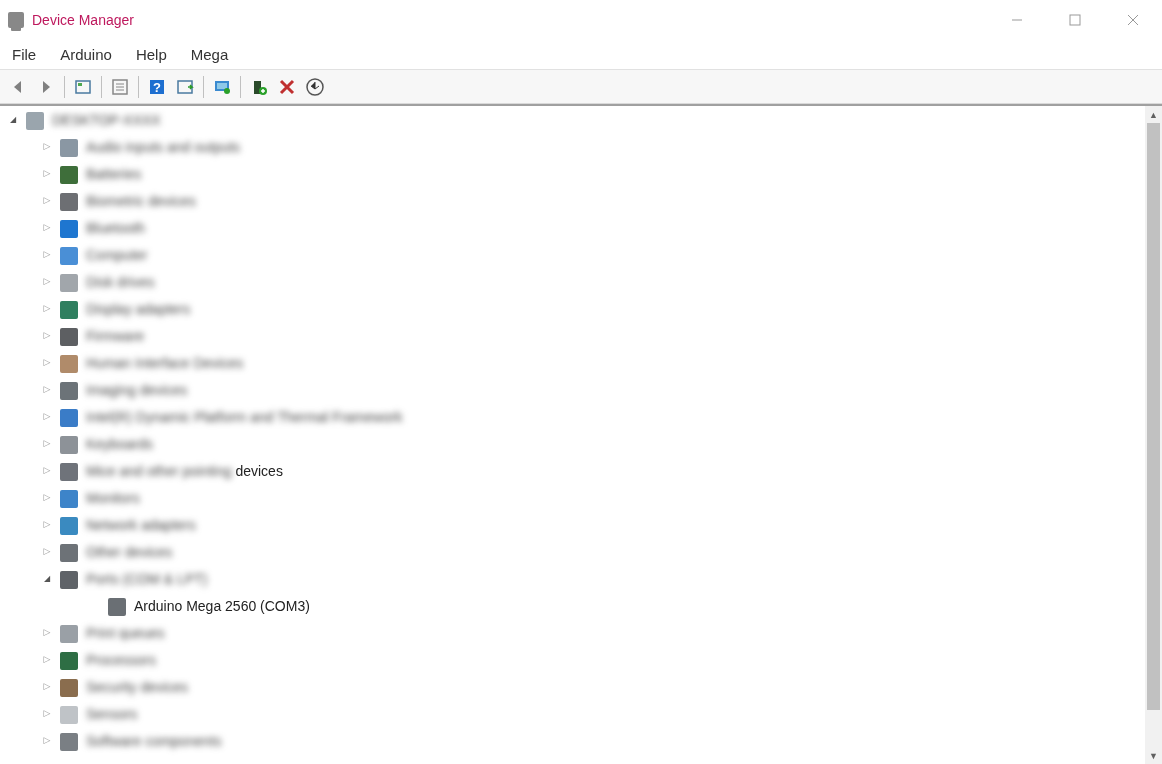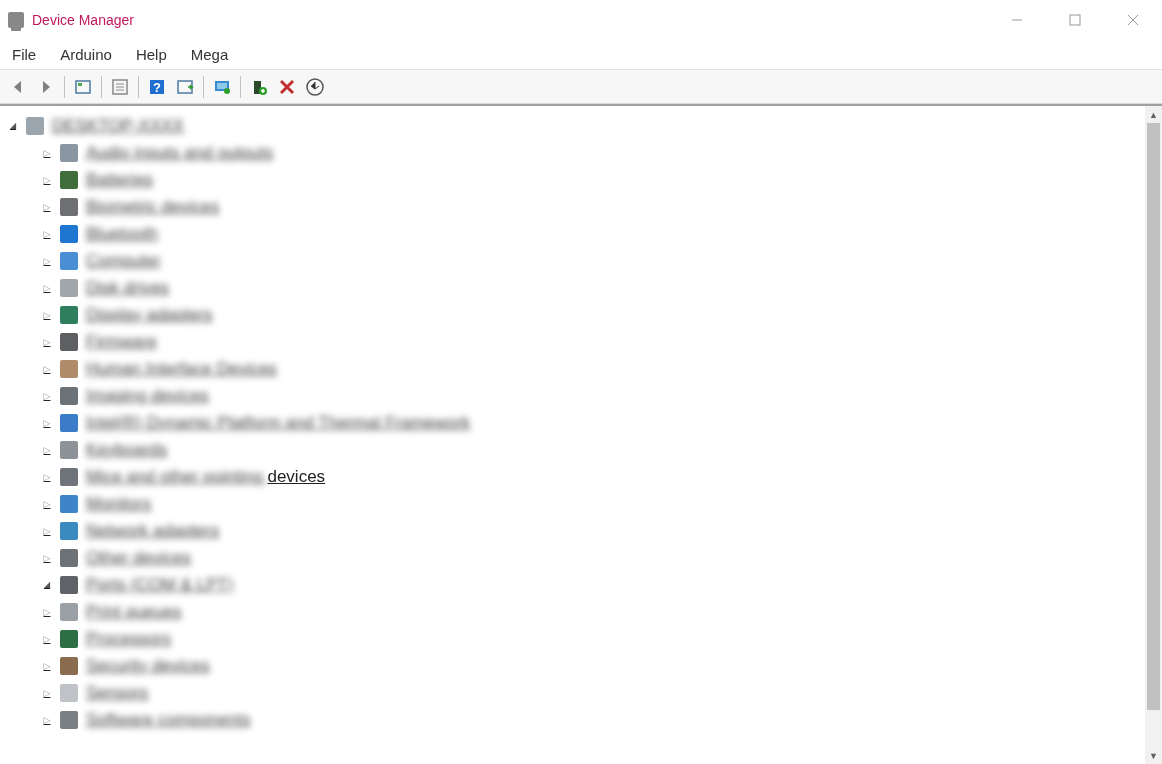--- a/index.html
+++ b/index.html
@@ -112,26 +112,25 @@
   .sb-track { flex: 1; position: relative; width: 100%; }
   .sb-thumb {
     position: absolute; top: 0; left: 2px; right: 2px;
     height: 94%;
     background: #c1c1c1;
   }
 
   
   .row {
     display: flex;
-    align-items: center;
+    align-items: flex-start;
     height: 27px;
     padding-left: 6px;
-    font-size: 17px;
+    font-size: 14px;
     color: #222;
-    text-decoration: underline;
   }
   .row.root { padding-left: 6px; }
   .row.cat { padding-left: 40px; }
   .row.child { padding-left: 88px; }
   .expander {
     width: 14px; height: 14px;
     display: flex; align-items: center; justify-content: center;
     color: #808080;
     margin-right: 6px;
     font-size: 10px;
@@ -337,20 +336,25 @@
       <div class="row cat">
         <span class="expander exp-collapsed"></span>
         <span class="node-icon" style="background: rgb(109, 114, 119);"></span>
         <span class="blurred">Other devices</span>
       </div>
       <div class="row cat">
         <span class="expander exp-expanded"></span>
         <span class="node-icon" style="background: rgb(95, 99, 104);"></span>
         <span class="blurred">Ports (COM &amp; LPT)</span>
       </div>
+      <div class="row child">
+        <span class="expander"></span>
+        <span class="node-icon" style="background: rgb(106, 111, 116);"></span>
+        <span>Arduino Mega 2560 (COM3)</span>
+      </div>
       <div class="row cat">
         <span class="expander exp-collapsed"></span>
         <span class="node-icon" style="background: rgb(154, 160, 166);"></span>
         <span class="blurred">Print queues</span>
       </div>
       <div class="row cat">
         <span class="expander exp-collapsed"></span>
         <span class="node-icon" style="background: rgb(46, 110, 68);"></span>
         <span class="blurred">Processors</span>
       </div>

